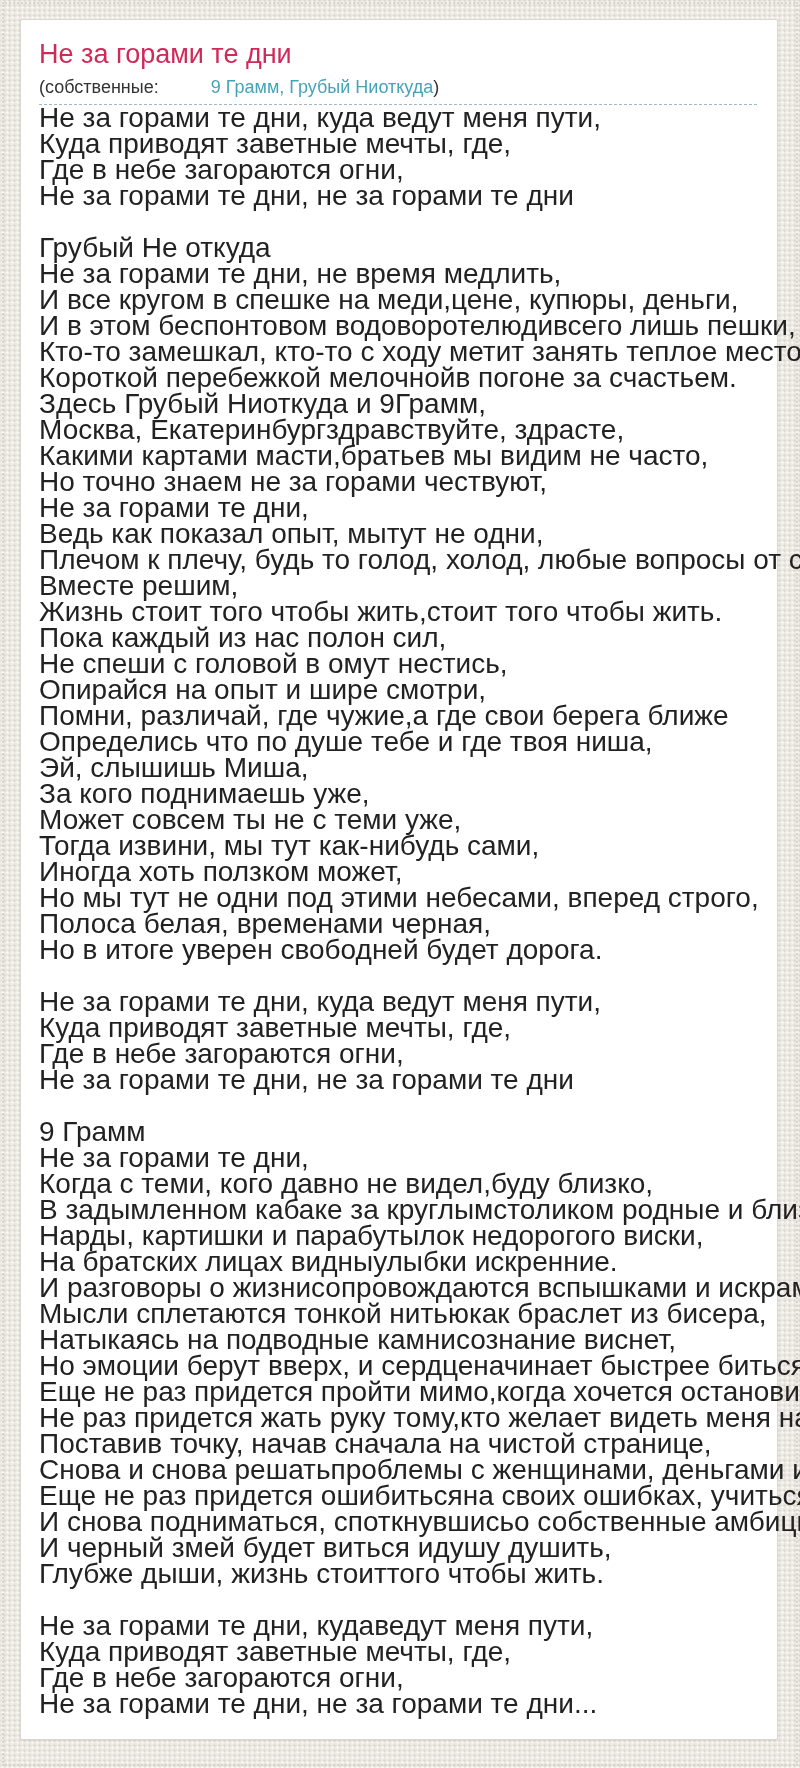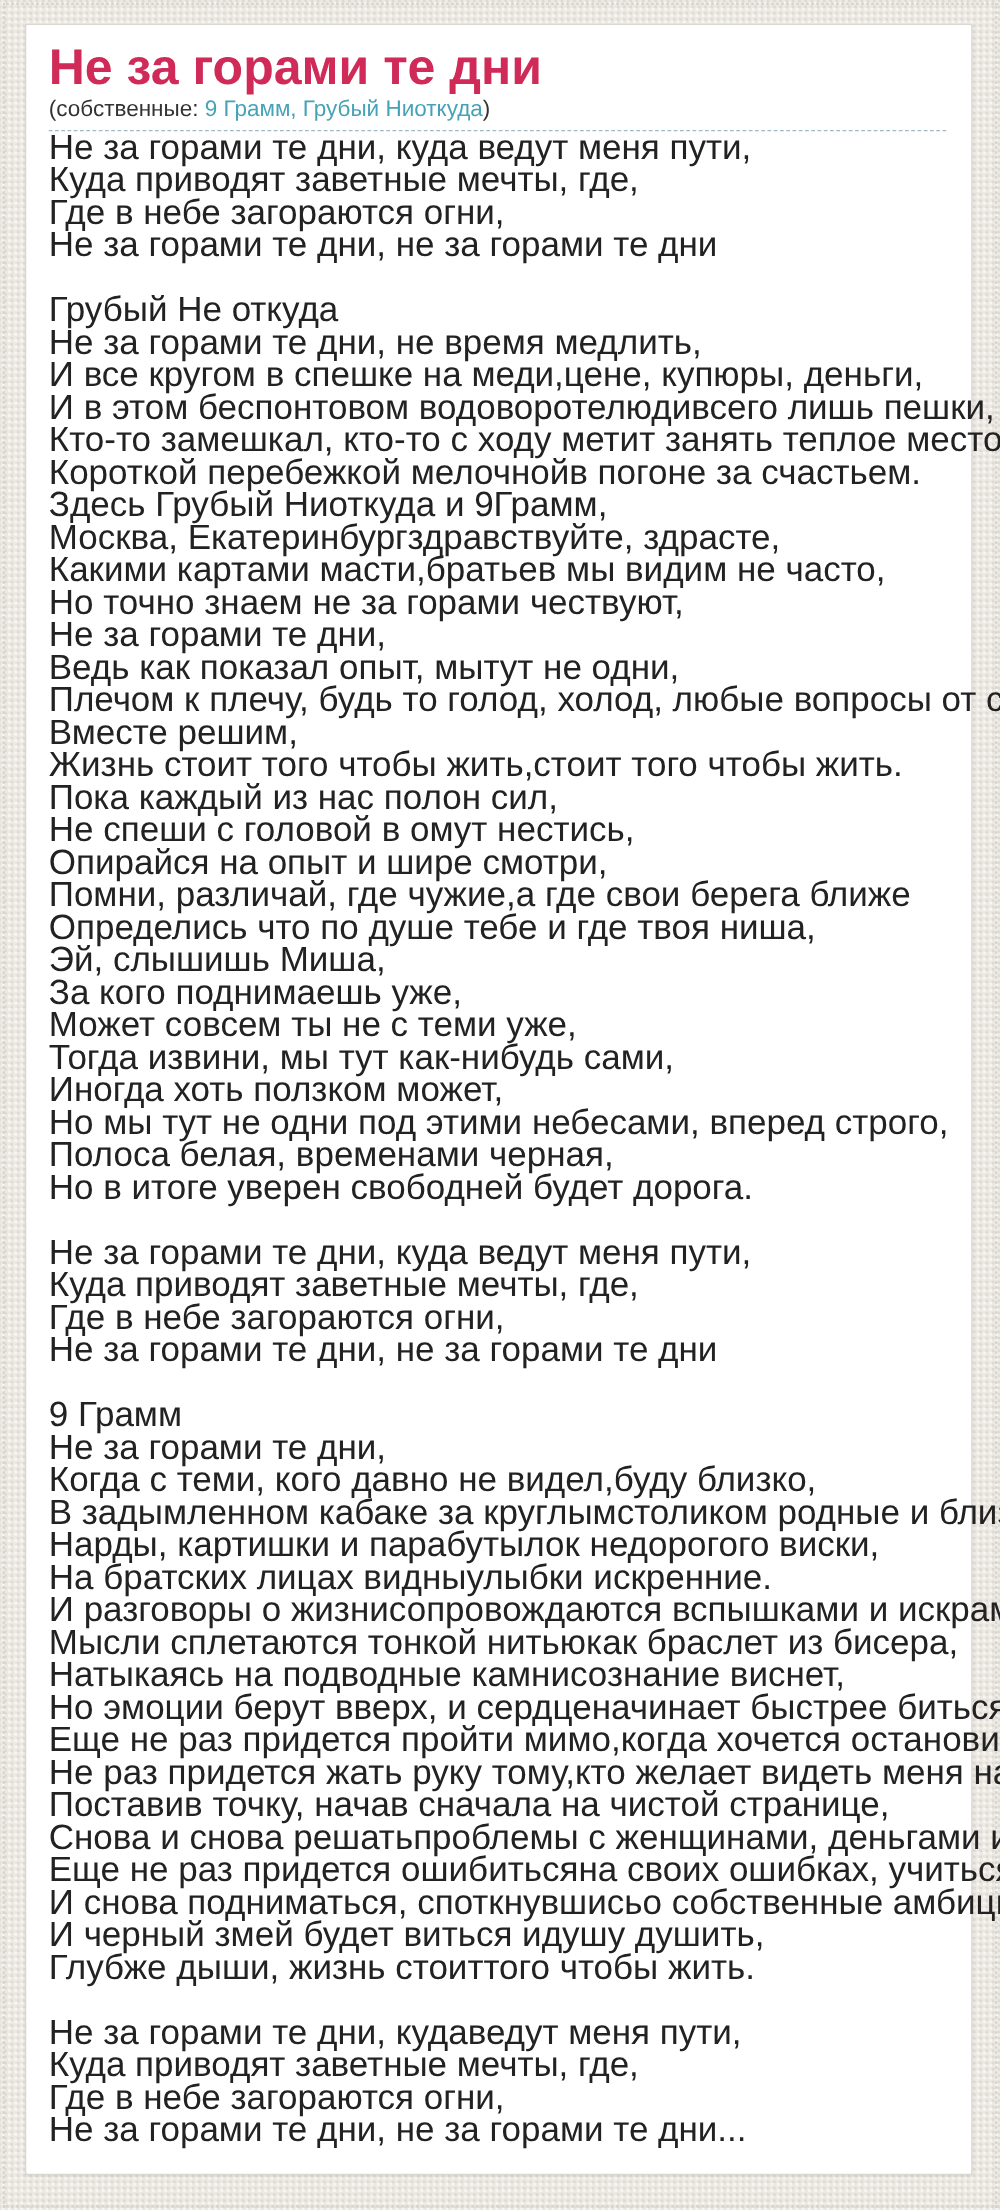--- a/index.html
+++ b/index.html
@@ -37,37 +37,38 @@
     margin:19px auto 0 20px;
     width:758px;
     background:var(--card-background);
     border:1px solid var(--card-border);
     border-radius:2px;
     box-shadow:0 1px 2px rgba(0,0,0,.06);
     padding:20px 20px 22px 18px;
   }
   .song-title{
     margin:0;
-    font-size:40px;
+    font-size:27px;
     line-height:28px;
-    font-weight:bold;
+    font-weight:normal;
     color:var(--title-color);
   }
   .performer-line{
     margin-top:8px;
     font-size:18px;
     line-height:22px;
     color:#333333;
     padding-bottom:6px;
     border-bottom:1px dashed var(--separator-color);
   }
   .performer-line a{
     color:var(--link-color);
     text-decoration:none;
     cursor:pointer;
+    margin-left:47px;
   }
   .lyrics{
     margin-top:0;
     font-size:28px;
     line-height:26px;
     color:var(--text-color);
     white-space:pre;
   }
 </style>
 </head>

